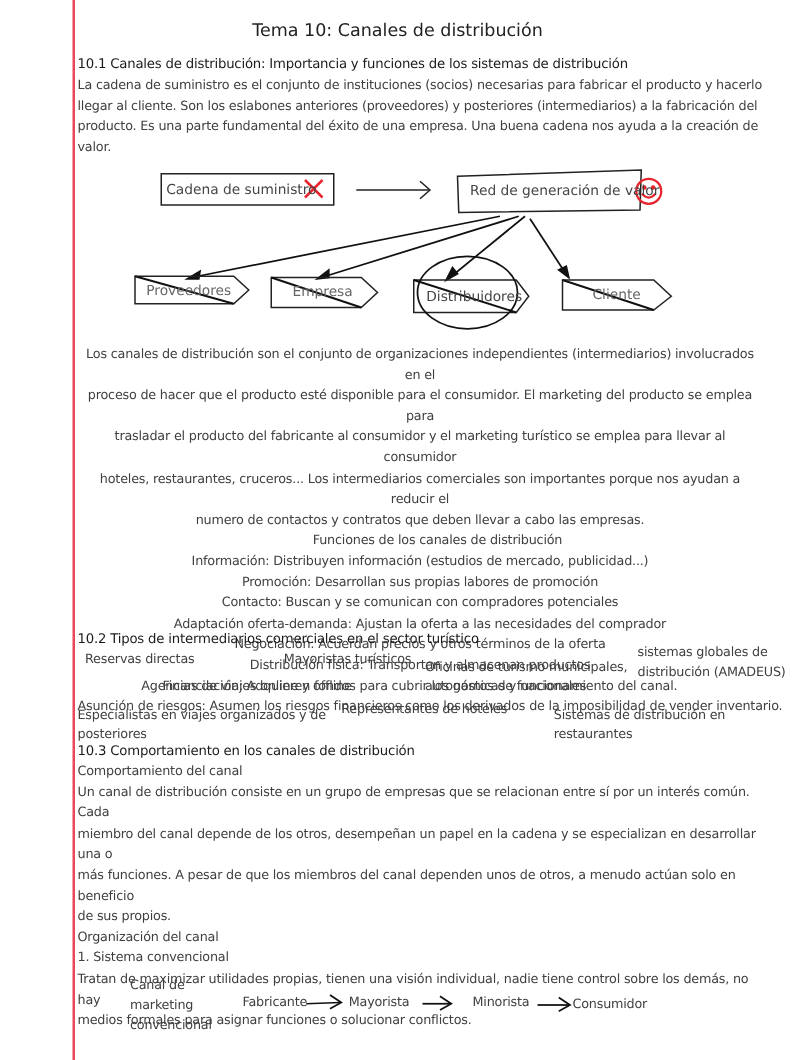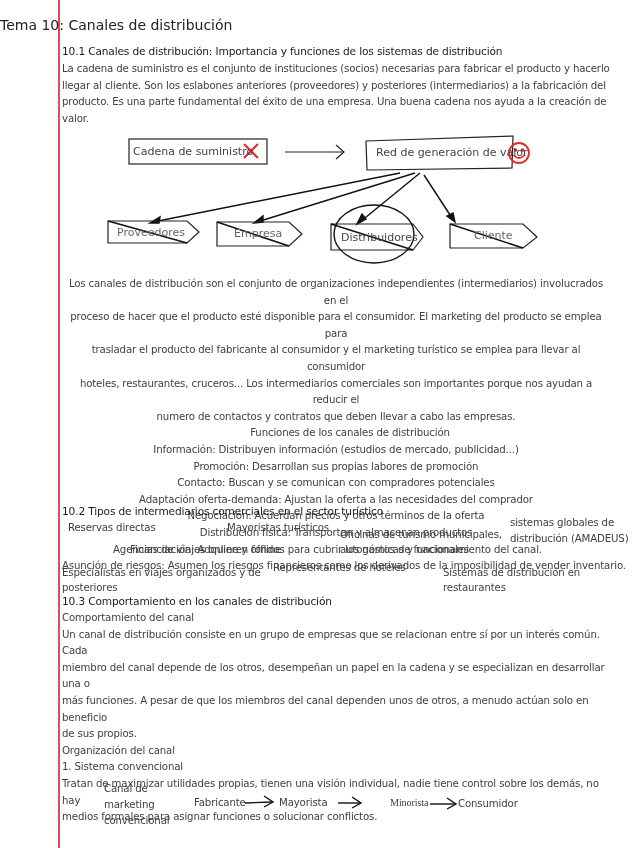--- a/index.html
+++ b/index.html
@@ -1,20 +1,20 @@
 <!DOCTYPE html>
 <html><head>
 <meta charset="utf-8">
 <style>
   html, body { margin:0; padding:0; background:#ffffff; }
   body { width:636px; height:848px; position:relative; overflow:hidden;
          font-family:"DejaVu Sans", sans-serif; color:#3a3a3a; }
   .margin-line { position:absolute; left:58px; top:0; width:2px; height:848px; background:#e8485a; }
   .t { position:absolute; white-space:nowrap; font-size:10.2px; line-height:13px; letter-spacing:-0.15px; color:#404040; }
-  .title { position:absolute; left:0; width:636px; top:17px; font-size:14px; color:#222; }
+  .title { position:absolute; left:0; width:636px; top:17px; text-align:center; font-size:14px; color:#222; }
   .h { color:#1a1a1a; font-size:10.6px; }
   .para { position:absolute; left:62px; width:548px; font-size:10.2px; line-height:16.6px; letter-spacing:-0.15px; color:#404040; }
   svg { position:absolute; left:0; top:0; }
   .lbl { position:absolute; white-space:nowrap; font-size:11px; color:#444; }
 </style>
 </head>
 <body>
 
 <div class="margin-line"></div>
 
@@ -134,21 +134,21 @@
   <div>medios formales para asignar funciones o solucionar conflictos.</div>
 </div>
 
 <div class="t" style="left:104px; top:781px; line-height:16px;">
   <div>Canal de</div>
   <div>marketing</div>
   <div>convencional</div>
 </div>
 <div class="t" style="left:194px; top:796px;">Fabricante</div>
 <div class="t" style="left:279px; top:796px;">Mayorista</div>
-<div class="t" style="left:390px; top:796px;font-family:Liberation Serif, serif;">Minorista</div>
+<div class="t" style="left:378px; top:796px;">Minorista</div>
 <div class="t" style="left:458px; top:797px;">Consumidor</div>
 <svg width="636" height="848">
   <g stroke="#111" stroke-width="1.4" fill="none">
     <g>
       <line x1="245" y1="803" x2="272" y2="802"></line>
       <polyline points="264,796 273,802 264,807"></polyline>
     </g>
     <g>
       <line x1="338" y1="803" x2="360" y2="803"></line>
       <polyline points="352,797 361,803 352,808"></polyline>

